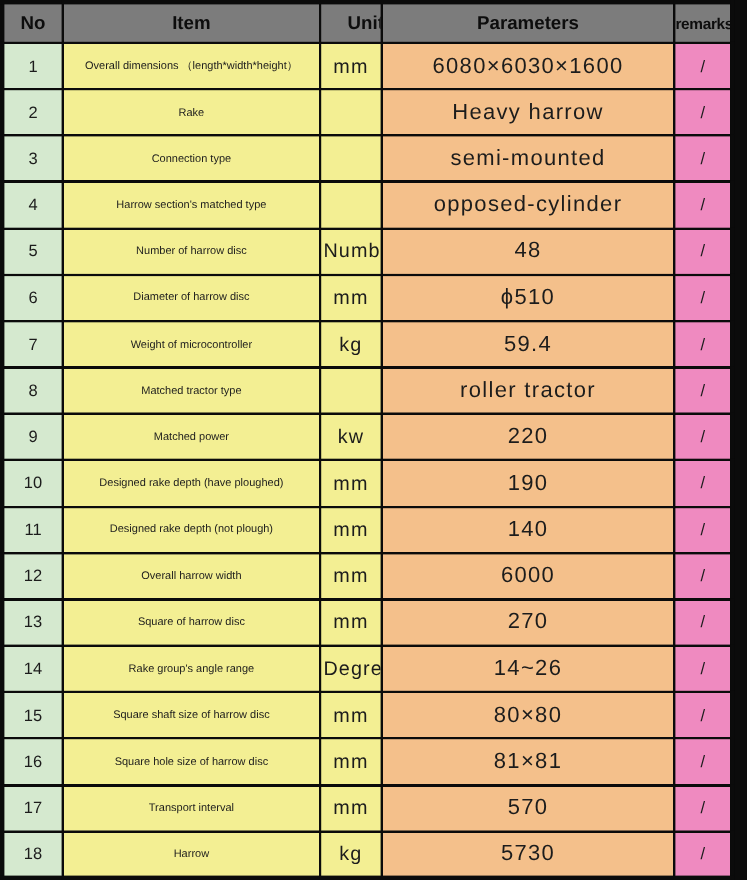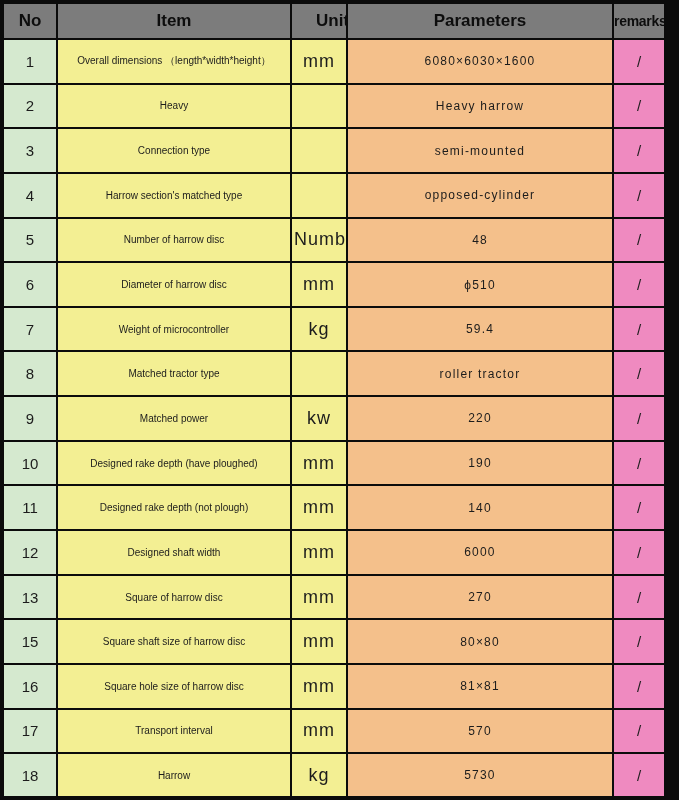--- a/index.html
+++ b/index.html
@@ -60,21 +60,21 @@
     font-size: 10px;
     white-space: nowrap;
   }
   td.col-unit {
     background: var(--unit-col-bg);
     font-size: 18px;
     letter-spacing: 1px;
   }
   td.col-parameters {
     background: var(--parameters-col-bg);
-    font-size: 12px;
+    font-size: 20px;
     letter-spacing: 1.2px;
   }
   td.col-remarks {
     background: var(--remarks-col-bg);
     font-size: 15px;
   }
 </style>
 </head>
 <body>
 
@@ -100,21 +100,21 @@
   <tr>
     <td class="col-no">1</td>
     <td class="col-item">Overall dimensions （length*width*height）</td>
     <td class="col-unit">mm</td>
     <td class="col-parameters">6080×6030×1600</td>
     <td class="col-remarks">/</td>
   </tr>
 
   <tr>
     <td class="col-no">2</td>
-    <td class="col-item">Heavy</td>
+    <td class="col-item">Rake</td>
     <td class="col-unit"></td>
     <td class="col-parameters">Heavy harrow</td>
     <td class="col-remarks">/</td>
   </tr>
 
   <tr>
     <td class="col-no">3</td>
     <td class="col-item">Connection type</td>
     <td class="col-unit"></td>
     <td class="col-parameters">semi-mounted</td>
@@ -180,34 +180,41 @@
   <tr>
     <td class="col-no">11</td>
     <td class="col-item">Designed rake depth (not plough)</td>
     <td class="col-unit">mm</td>
     <td class="col-parameters">140</td>
     <td class="col-remarks">/</td>
   </tr>
 
   <tr>
     <td class="col-no">12</td>
-    <td class="col-item">Designed shaft width</td>
+    <td class="col-item">Overall harrow width</td>
     <td class="col-unit">mm</td>
     <td class="col-parameters">6000</td>
     <td class="col-remarks">/</td>
   </tr>
 
   <tr>
     <td class="col-no">13</td>
     <td class="col-item">Square of harrow disc</td>
     <td class="col-unit">mm</td>
     <td class="col-parameters">270</td>
     <td class="col-remarks">/</td>
   </tr>
 
+  <tr>
+    <td class="col-no">14</td>
+    <td class="col-item">Rake group's angle range</td>
+    <td class="col-unit">Degree</td>
+    <td class="col-parameters">14~26</td>
+    <td class="col-remarks">/</td>
+  </tr>
 
   <tr>
     <td class="col-no">15</td>
     <td class="col-item">Square shaft size of harrow disc</td>
     <td class="col-unit">mm</td>
     <td class="col-parameters">80×80</td>
     <td class="col-remarks">/</td>
   </tr>
 
   <tr>

